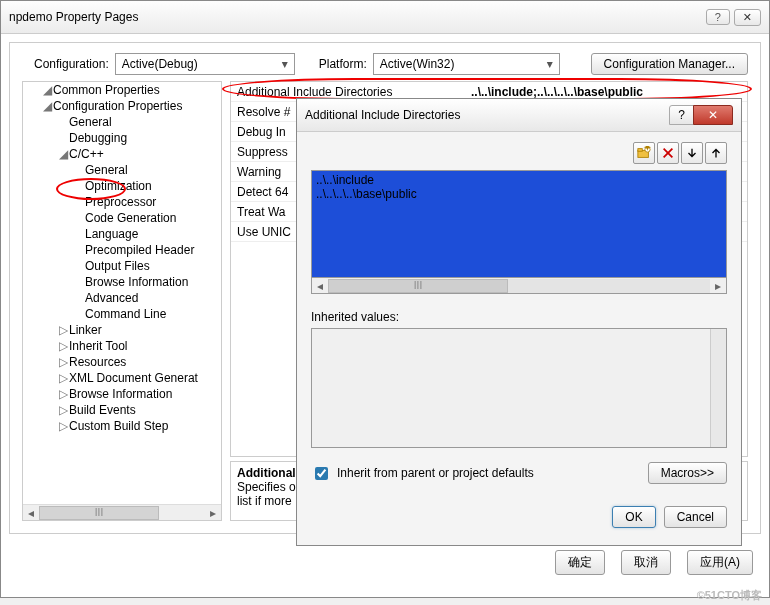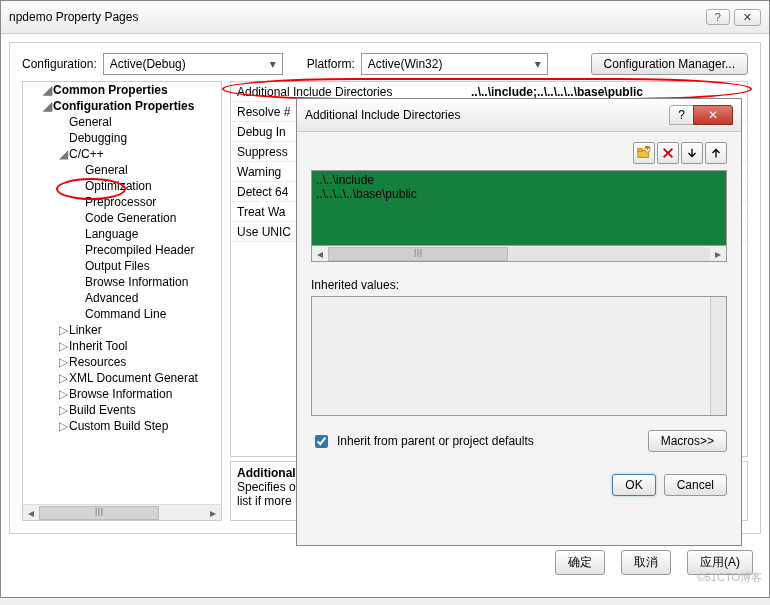--- a/index.html
+++ b/index.html
@@ -3,30 +3,30 @@
 <meta charset="utf-8">
 <style>
 * { box-sizing: border-box; font-family: "Segoe UI", Tahoma, sans-serif; font-size: 12px; }
 body { margin: 0; background: #f0f0f0; width: 770px; height: 605px; position: relative; }
 .window { position: absolute; border: 1px solid #888; background: #fff; }
 .titlebar { display: flex; align-items: center; padding: 4px 8px; background: linear-gradient(#fdfdfd,#ececec); border-bottom: 1px solid #ccc; height: 33px; }
 .titlebar .spacer { flex: 1; }
 .winbtn { border: 1px solid #aaa; border-radius: 3px; padding: 1px 8px; margin-left: 4px; color: #555; background: linear-gradient(#fff,#e8e8e8); font-size: 11px; }
 .winbtn.close { color: #333; }
 .main { border: 1px solid #ccc; margin: 8px; padding: 4px; }
-.config-row { display: flex; align-items: center; gap: 6px; padding: 6px 8px; }
+.config-row { display: flex; align-items: center; gap: 6px; padding: 6px 8px; margin-left: 12px; }
 .label { color: #000; }
 .dropdown { display: flex; align-items: center; border: 1px solid #999; background: #fff; height: 22px; padding: 0 6px; }
 .dropdown .chev { margin-left: auto; color: #555; }
 .btn { border: 1px solid #999; background: linear-gradient(#fff,#e4e4e4); padding: 3px 12px; border-radius: 3px; }
 .btn.primary { border-color: #3c7fb1; box-shadow: 0 0 3px rgba(60,127,177,0.4); }
 .content { display: flex; padding: 0 8px 8px 8px; gap: 8px; }
 .tree { width: 200px; border: 1px solid #ccc; background: #fff; height: 440px; overflow: hidden; position: relative; }
 .tree-item { padding: 1px 4px; white-space: nowrap; }
-.lv0 { padding-left: 20px; font-weight: bold; }
+.lv0 { padding-left: 20px; }
 .lv1 { padding-left: 36px; }
 .lv2 { padding-left: 52px; }
 .exp { display: inline-block; width: 10px; color: #777; }
 .hscroll { position: absolute; bottom: 0; left: 0; right: 0; height: 16px; background: #efefef; border-top: 1px solid #ddd; display: flex; align-items: center; }
 .hscroll .arrow { width: 16px; text-align: center; color: #666; }
 .hscroll .track { flex: 1; position: relative; height: 14px; }
 .hscroll .thumb { position: absolute; left: 0; width: 120px; height: 14px; background: #d4d4d4; border: 1px solid #bbb; }
 .right { flex: 1; display: flex; flex-direction: column; }
 .proplist { border: 1px solid #ccc; background: #fff; flex: 1; }
 .proprow { display: flex; border-bottom: 1px solid #eee; height: 20px; align-items: center; }
@@ -44,33 +44,33 @@
 
 
 .modal { left: 296px; top: 98px; width: 446px; height: 448px; background: #f4f4f4; }
 .modal .titlebar { background: linear-gradient(#fff,#e8e8e8); }
 .modal .closebig { background: linear-gradient(#e07b6f,#c0392b); color: #fff; border: 1px solid #8b2a1f; padding: 2px 14px; border-radius: 0 3px 0 0; margin-left: -1px; }
 .modal .helpbtn { border: 1px solid #aaa; padding: 2px 8px; background: linear-gradient(#fff,#e6e6e6); border-radius: 3px 0 0 0;}
 .modal-body { padding: 10px 14px; }
 .iconrow { display: flex; justify-content: flex-end; gap: 2px; margin-bottom: 6px; }
 .iconbtn { width: 22px; height: 22px; border: 1px solid #999; background: linear-gradient(#fff,#e8e8e8); display: flex; align-items: center; justify-content: center; border-radius: 2px; }
 .iconbtn svg { width: 14px; height: 14px; }
-.listbox { border: 1px solid #999; background: #15803d; height: 76px; padding: 2px 4px; overflow: auto; position: relative; }
+.listbox { border: 1px solid #999; background: #1d4ed8; height: 108px; padding: 2px 4px; overflow: auto; position: relative; }
 .listbox-scroll { border: 1px solid #999; border-top: none; height: 16px; background: #efefef; display: flex; align-items: center; }
 .listbox-scroll .arrow { width: 16px; text-align: center; color: #666; }
 .listbox-scroll .track { flex: 1; height: 14px; background: #e4e4e4; position:relative;}
 .listbox-scroll .thumb { position:absolute; left:0; width:180px; height:14px; background:#cfcfcf; border:1px solid #bbb;}
 .sectlabel { margin: 16px 0 4px 0; }
 .inherit-box { border: 1px solid #999; background: #f0f0f0; height: 120px; overflow: auto; position: relative; }
 .inherit-box .vscroll { position:absolute; right:0; top:0; bottom:0; width:16px; background:#e8e8e8; border-left:1px solid #ccc;}
 .checkrow { display: flex; align-items: center; gap: 6px; margin-top: 14px; }
 .checkrow input { accent-color: #2a7ab0; }
 .modal-footer { display: flex; justify-content: flex-end; gap: 8px; padding: 12px 14px; align-items: center; }
 
-.watermark { position:absolute; right:8px; bottom:20px; color:#bbb; font-size:11px;}
+.watermark { position:absolute; right:8px; bottom:2px; color:#bbb; font-size:11px;font-weight:bold;}
 </style>
 </head>
 <body>
 
 <div class="window" style="left:0;top:0;width:770px;height:598px;">
   <div class="titlebar">
     <span>npdemo Property Pages</span>
     <span class="spacer"></span>
     <span class="winbtn">?</span>
     <span class="winbtn close">✕</span>

